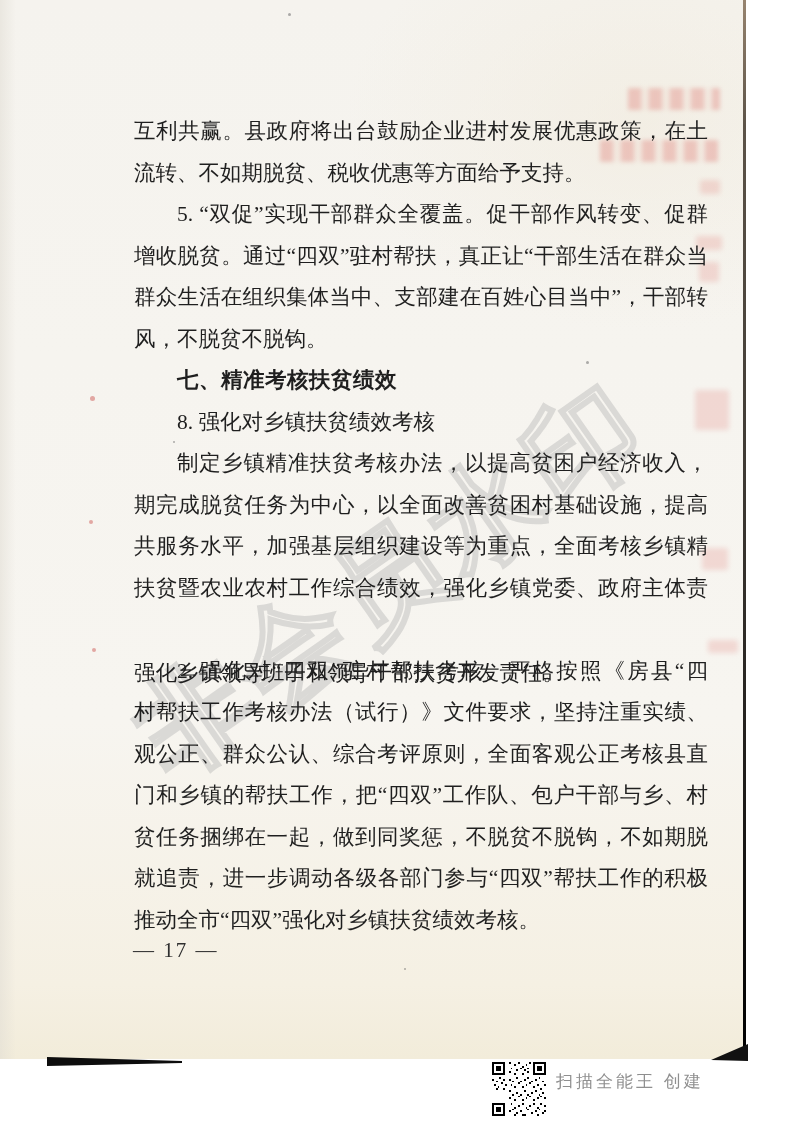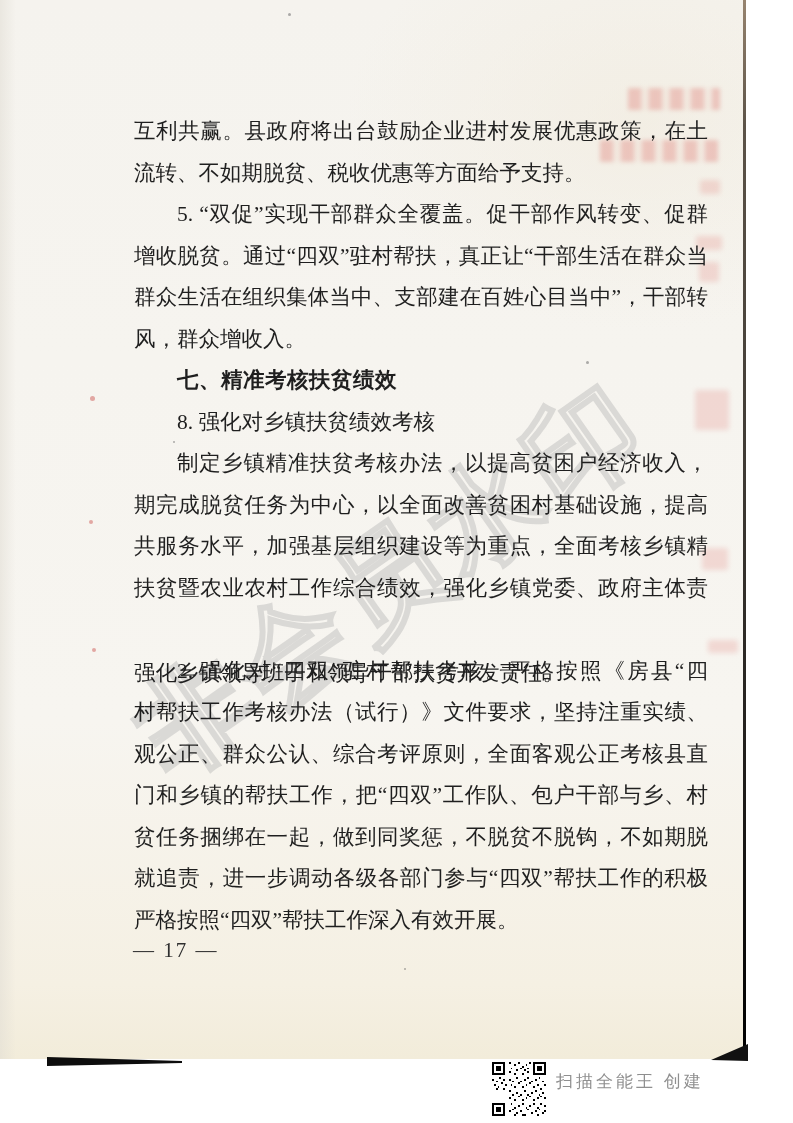--- a/index.html
+++ b/index.html
@@ -80,35 +80,35 @@
   <div class="gs" style="left:586px;top:361px;width:3px;height:3px;"></div>
   <div class="gs" style="left:660px;top:543px;width:2px;height:2px;"></div>
   <div class="gs" style="left:404px;top:968px;width:2px;height:2px;"></div>
   <div class="gs" style="left:173px;top:441px;width:2px;height:2px;"></div>
 
   <div class="line" style="top:116px;">互利共赢。县政府将出台鼓励企业进村发展优惠政策，在土地</div>
   <div class="line short" style="top:158px;">流转、不如期脱贫、税收优惠等方面给予支持。</div>
   <div class="line indent" style="top:199px;">5. “双促”实现干部群众全覆盖。促干部作风转变、促群众</div>
   <div class="line" style="top:241px;">增收脱贫。通过“四双”驻村帮扶，真正让“干部生活在群众当中、</div>
   <div class="line" style="top:282px;">群众生活在组织集体当中、支部建在百姓心目当中”，干部转作</div>
-  <div class="line short" style="top:324px;">风，群众增收入。</div>
+  <div class="line short" style="top:324px;">风，不脱贫不脱钩。</div>
   <div class="line short indent bold" style="top:365px;">七、精准考核扶贫绩效</div>
   <div class="line short indent" style="top:407px;">8. 强化对乡镇扶贫绩效考核</div>
   <div class="line indent" style="top:448px;">制定乡镇精准扶贫考核办法，以提高贫困户经济收入，如</div>
   <div class="line" style="top:490px;">期完成脱贫任务为中心，以全面改善贫困村基础设施，提高公</div>
   <div class="line" style="top:531px;">共服务水平，加强基层组织建设等为重点，全面考核乡镇精准</div>
   <div class="line" style="top:573px;">扶贫暨农业农村工作综合绩效，强化乡镇党委、政府主体责任，</div>
   <div class="line short" style="top:614px;margin-top:44px;">强化乡镇领导班子和领导干部扶贫开发责任。</div>
   <div class="line indent" style="top:656px;">2. 强化对“四双”驻村帮扶考核。严格按照《房县“四双”驻</div>
   <div class="line" style="top:697px;">村帮扶工作考核办法（试行）》文件要求，坚持注重实绩、客</div>
   <div class="line" style="top:739px;">观公正、群众公认、综合考评原则，全面客观公正考核县直部</div>
   <div class="line" style="top:780px;">门和乡镇的帮扶工作，把“四双”工作队、包户干部与乡、村脱</div>
   <div class="line" style="top:822px;">贫任务捆绑在一起，做到同奖惩，不脱贫不脱钩，不如期脱贫</div>
   <div class="line" style="top:863px;">就追责，进一步调动各级各部门参与“四双”帮扶工作的积极性，</div>
-  <div class="line short" style="top:905px;">严格按照“四双”帮扶工作深入有效开展。</div>
+  <div class="line short" style="top:905px;">推动全市“四双”强化对乡镇扶贫绩效考核。</div>
 
   <div class="pageno">— 17 —</div>
 </div>
 
 <div class="edge"></div>
 
 <svg class="overlay-svg">
   <polygon points="47,1057 182,1061 182,1063 47,1066" fill="#0d0d0d"></polygon>
   <polygon points="711,1060 748,1044 748,1061" fill="#111111"></polygon>
 </svg>

